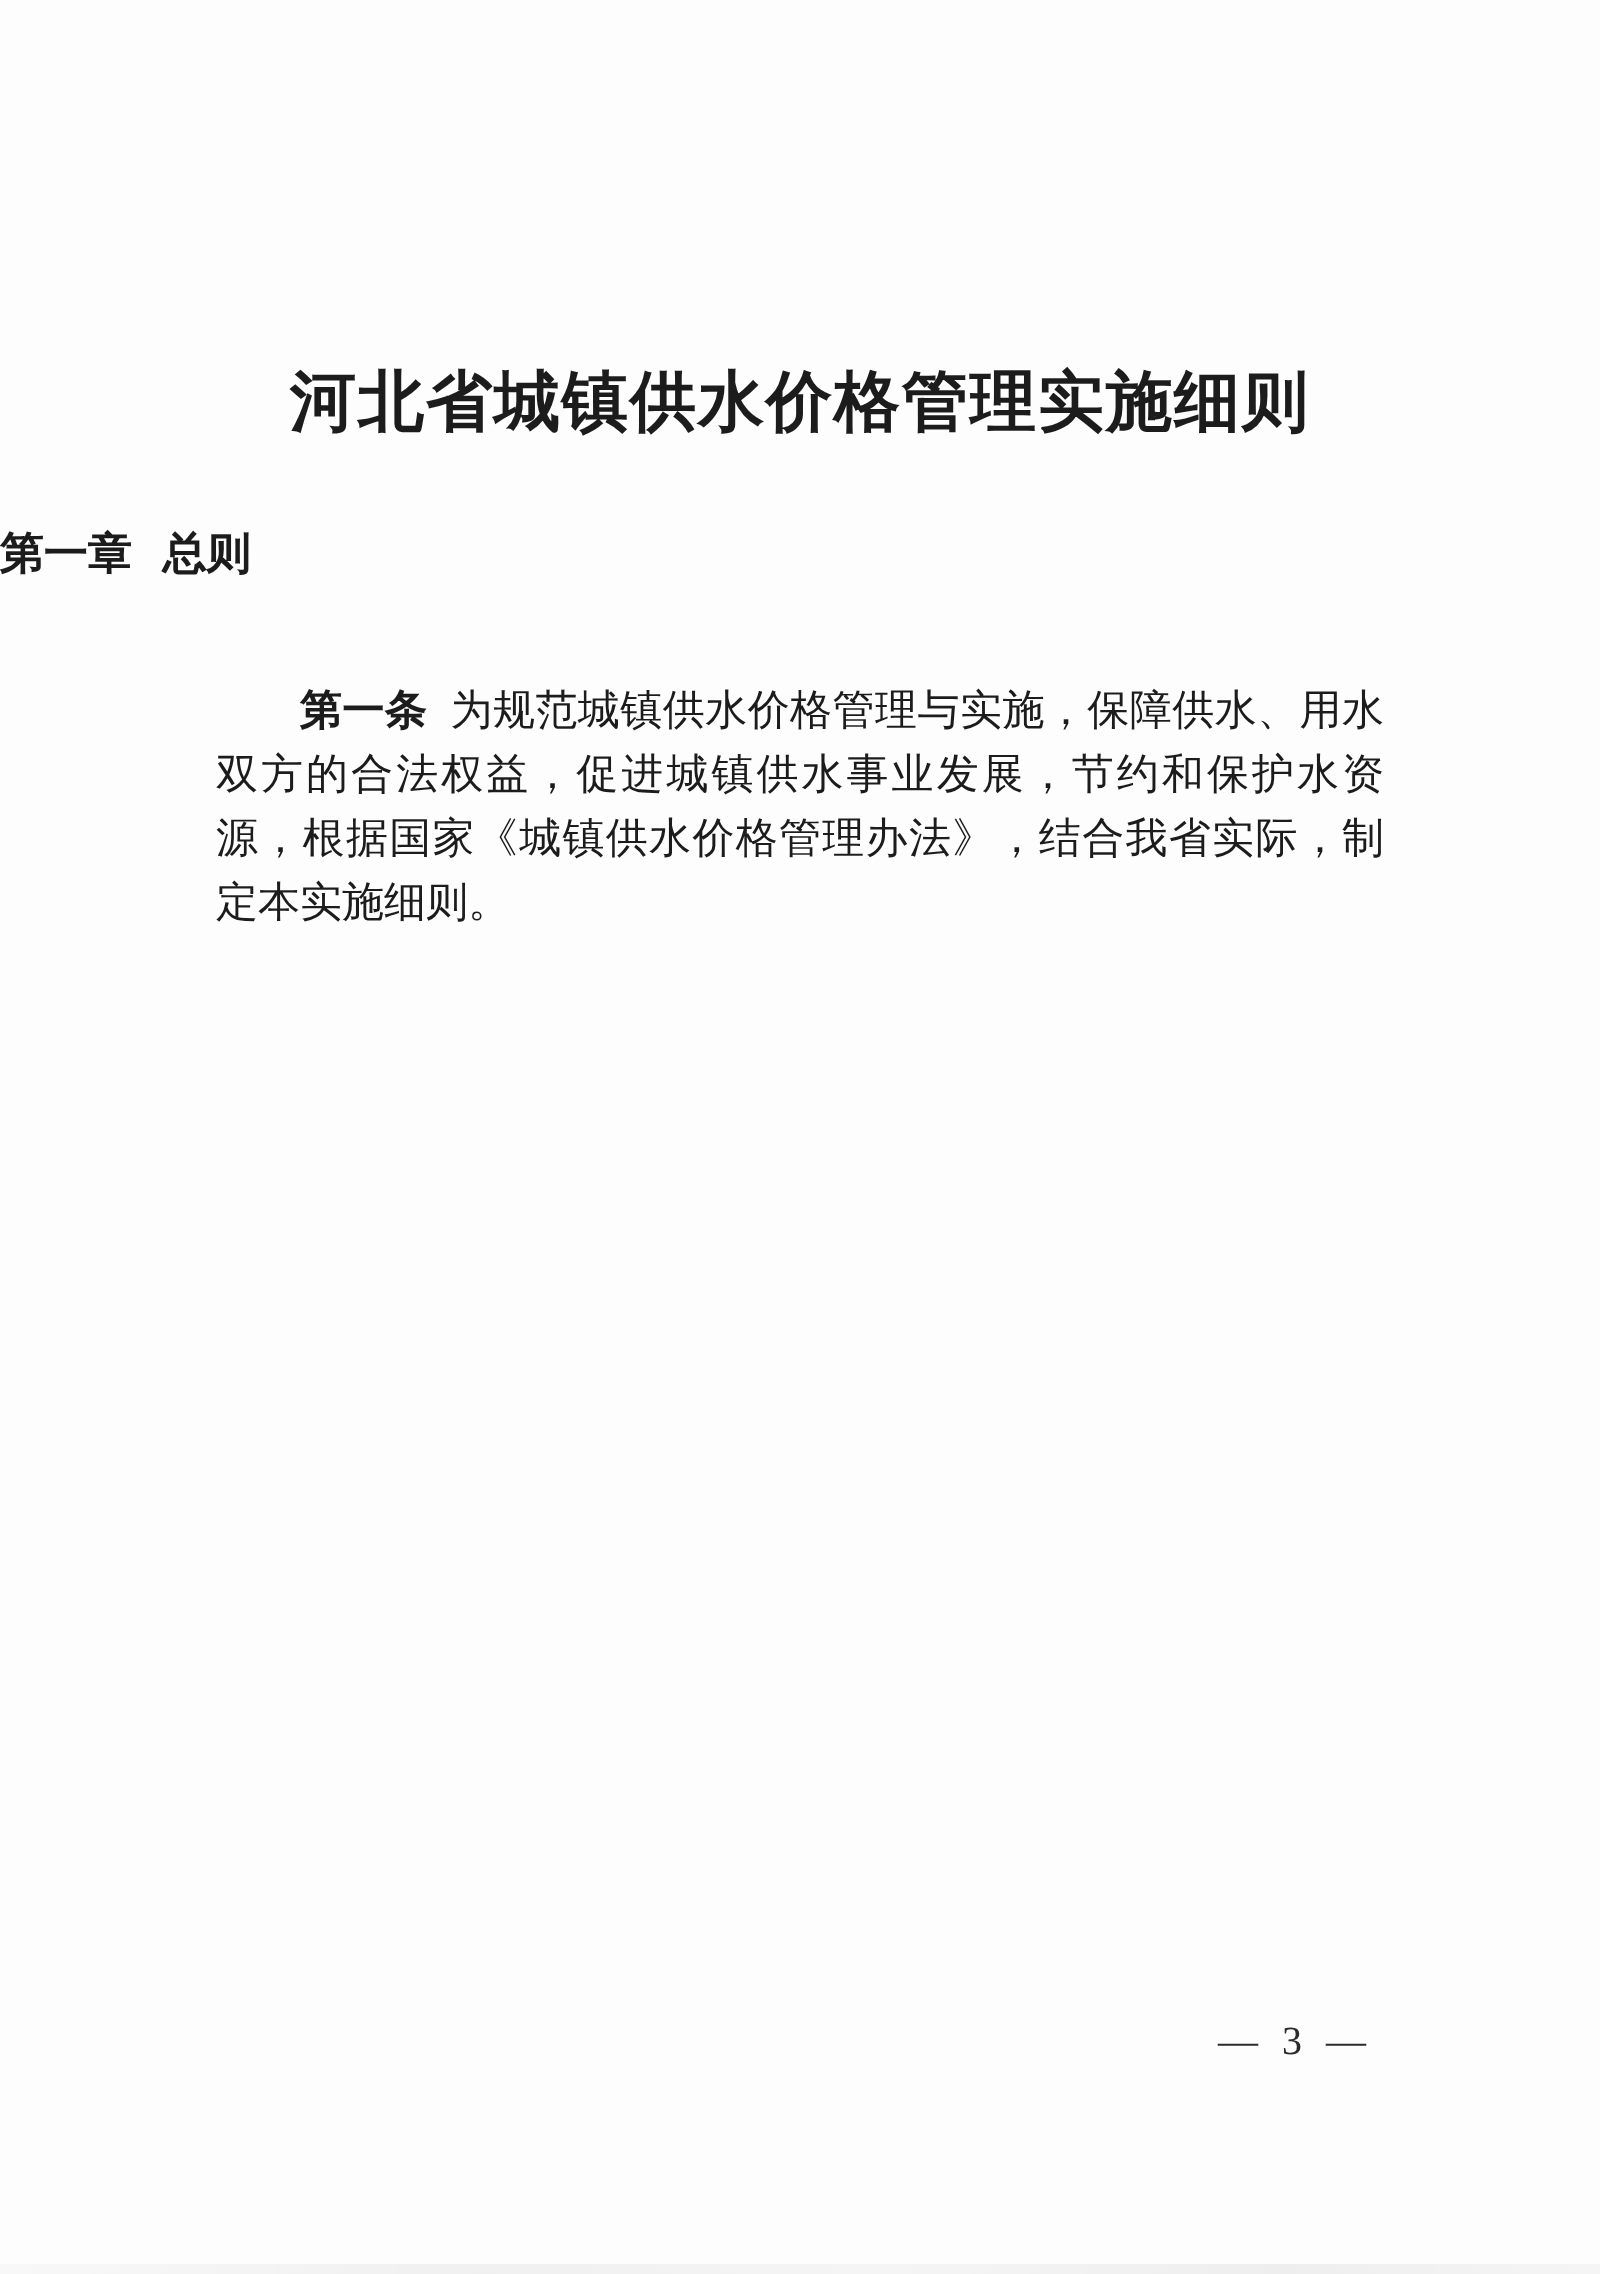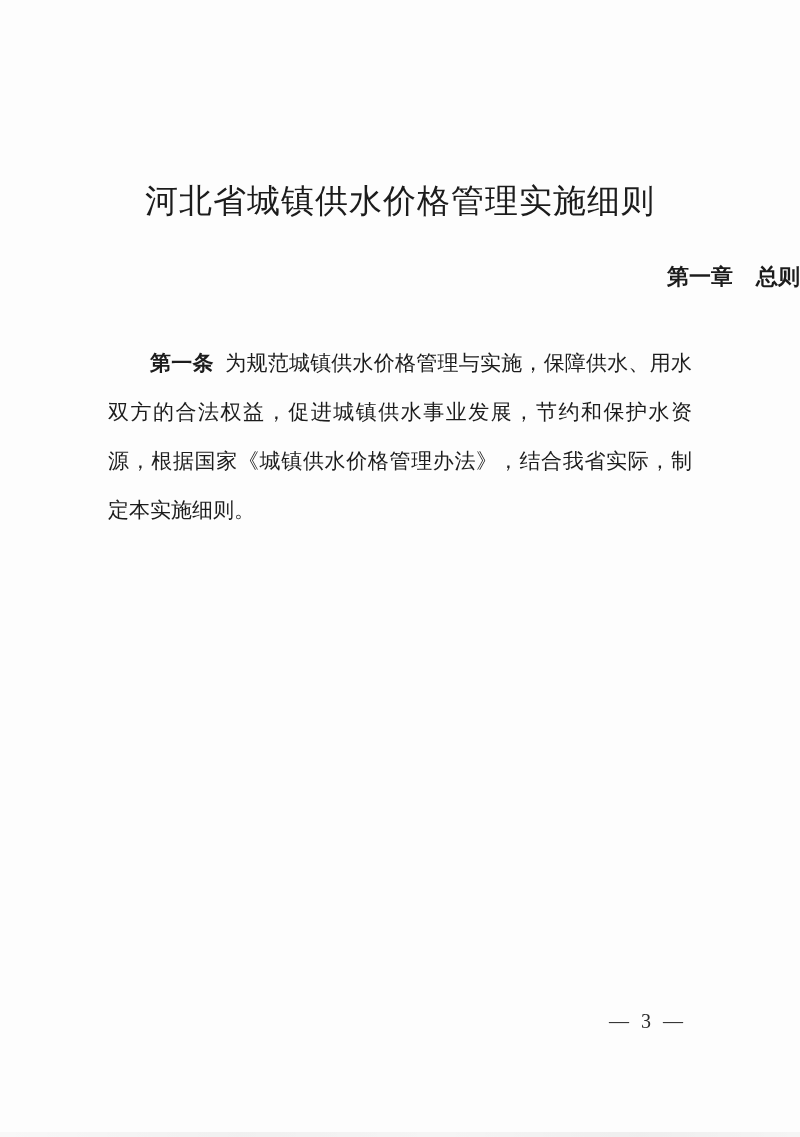--- a/index.html
+++ b/index.html
@@ -17,43 +17,43 @@
     font-family: "Liberation Serif", "DejaVu Serif", serif;
     color: #1c1c1c;
   }
   .doc-title {
     position: absolute;
     top: 179px;
     left: 0;
     width: 100%;
     text-align: center;
     font-size: 33px;
-    font-weight: normal;
+    font-weight: bold;
     letter-spacing: 1px;
     white-space: nowrap;
   }
   .chapter-heading {
     position: absolute;
     top: 262px;
     left: 0;
     width: 100%;
-    text-align: right;
+    text-align: left;
     font-size: 22px;
     font-weight: bold;
     word-spacing: 0.45em;
-    font-family: Liberation Mono, monospace;
+    font-family: Liberation Serif, serif;
     white-space: nowrap;
   }
   .doc-body {
     position: absolute;
     top: 339px;
     left: 108px;
     width: 584px;
     font-size: 21px;
-    line-height: 49px;
+    line-height: 32px;
     text-align: justify;
     text-justify: inter-ideograph;
   }
   .article {
     margin: 0;
     padding: 0;
     text-indent: 2em;
   }
   .article-label {
     font-weight: bold;

